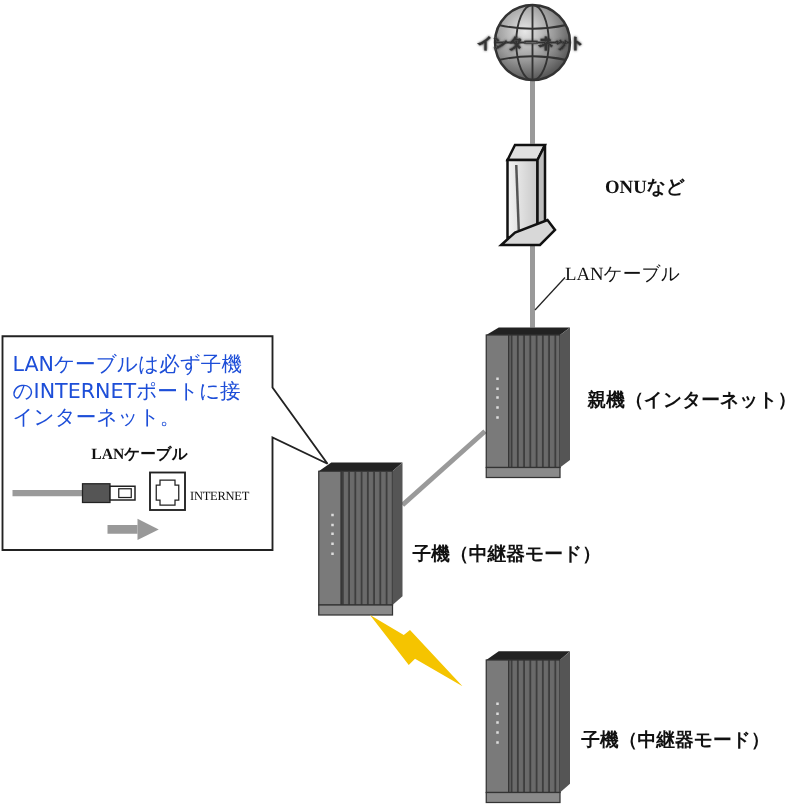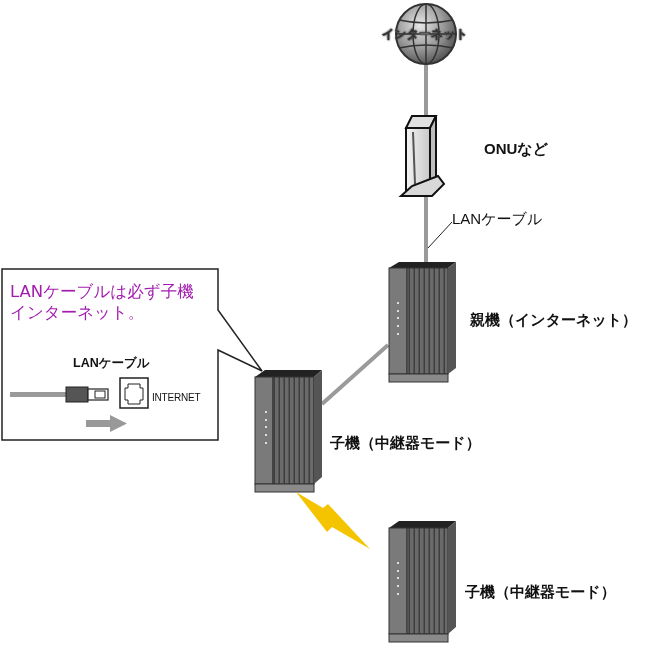--- a/index.html
+++ b/index.html
@@ -1,21 +1,21 @@
 <!DOCTYPE html>
 <html><head>
 <meta charset="utf-8">
 <style>
   html, body { margin: 0; padding: 0; background: #ffffff; }
   body { width: 646px; height: 647px; position: relative; overflow: hidden;
          font-family: "DejaVu Sans", sans-serif; color: #111; }
   svg.canvas { position: absolute; left: 0; top: 0; }
-  .lbl { position: absolute; white-space: nowrap; font-family: Liberation Sans, sans-serif; }
+  .lbl { position: absolute; white-space: nowrap; font-family: Liberation Serif, serif; }
   .bold { font-weight: bold; }
-  .callout-text { position: absolute; left: 10px; top: 281px; font-size: 16.5px; line-height: 21px; color: #a21caf; }
+  .callout-text { position: absolute; left: 10px; top: 281px; font-size: 16.5px; line-height: 21px; color: #1d4ed8; }
   .callout-lan { position: absolute; left: 73px; top: 355px; font-size: 12.5px; font-weight: bold; }
   .callout-inet { position: absolute; left: 152px; top: 392px; font-size: 10px; letter-spacing: -0.2px; }
 </style>
 </head>
 <body>
 
 <svg class="canvas" width="646" height="647" viewBox="0 0 646 647">
   <defs>
     <radialGradient id="globeGrad" cx="40%" cy="35%" r="65%">
       <stop offset="0%" stop-color="#e8e8e8"></stop>
@@ -121,16 +121,17 @@
 
 <div class="lbl bold" style="left:382px; top:26px; font-size:12px; color:#fff; -webkit-text-stroke:0.6px #333; text-shadow:0 0 2px #333,0 0 2px #333;">インターネット</div>
 <div class="lbl bold" style="left:460px; top:140px; font-size:15px;margin-left:24px;">ONUなど</div>
 <div class="lbl" style="left:452px; top:210px; font-size:15px;">LANケーブル</div>
 <div class="lbl bold" style="left:470px; top:311px; font-size:15px;">親機（インターネット）</div>
 <div class="lbl bold" style="left:330px; top:434px; font-size:15px;">子機（中継器モード）</div>
 <div class="lbl bold" style="left:465px; top:583px; font-size:15px;">子機（中継器モード）</div>
 
 <div class="callout-text">
   <div>LANケーブルは必ず子機</div>
+  <div>のINTERNETポートに接</div>
   <div>インターネット。</div>
 </div>
 <div class="callout-lan lbl">LANケーブル</div>
 <div class="callout-inet lbl">INTERNET</div>
 
 </body></html>

